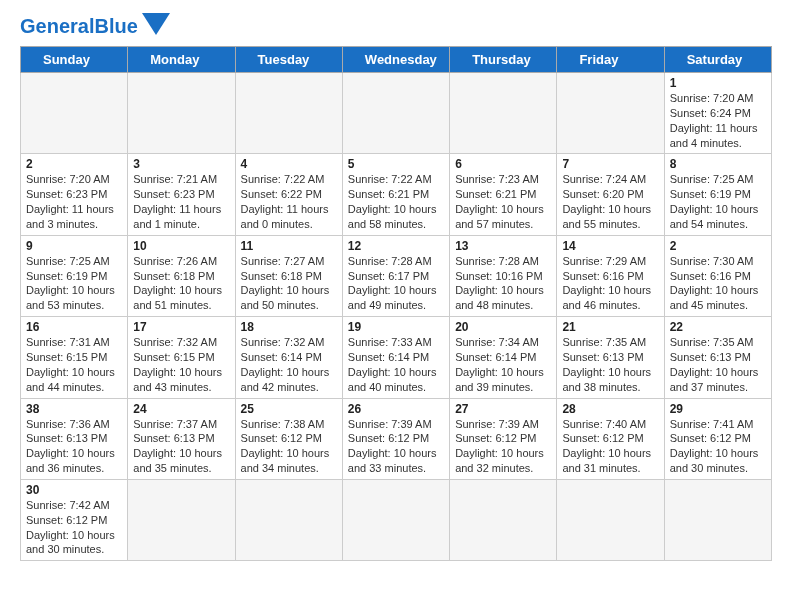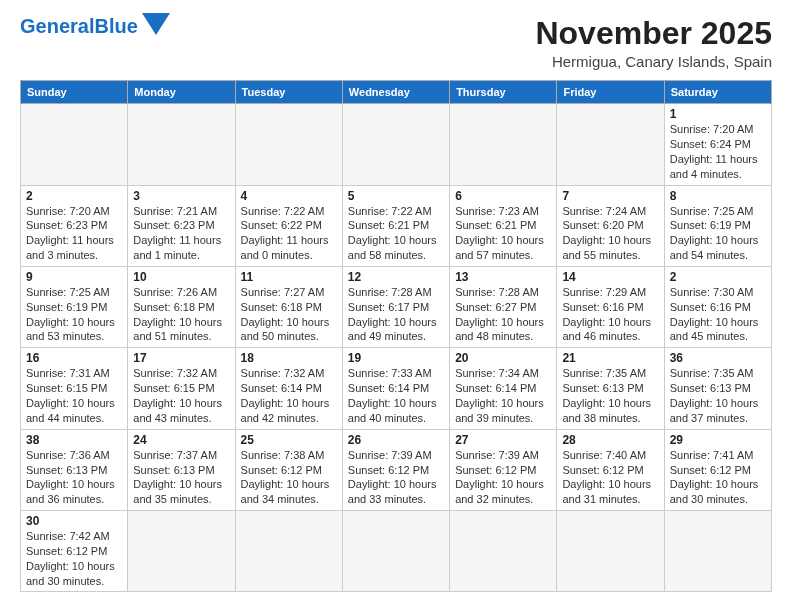--- a/index.html
+++ b/index.html
@@ -49,24 +49,24 @@
       margin-top: 2px;
     }
     table {
       width: 100%;
       border-collapse: collapse;
       table-layout: fixed;
     }
     .day-header {
       background: #1a6fc4;
       color: #fff;
-      font-size: 11px;
+      font-size: 13px;
       font-weight: bold;
       text-align: left;
-      padding: 5px 6px;
+      padding: 5px 22px;
       border: 1px solid #aaa;
     }
     td {
       border: 1px solid #ccc;
       vertical-align: top;
       padding: 3px 5px;
       font-size: 10px;
       color: #333;
       height: 72px;
     }
@@ -97,24 +97,20 @@
     <div class="logo">
       <div style="display:flex;align-items:center;">
         <span class="logo-text">
           <span>General</span><span style="color:#1a6fc4;">Blue</span>
         </span>
         <svg width="28" height="22" viewBox="0 0 28 22" style="margin-left:4px;margin-top:-4px;">
           <polygon points="14,22 0,0 28,0" fill="#1a6fc4"></polygon>
         </svg>
       </div>
     </div>
-    <div class="title-block">
-      <div class="month-title">November 2025</div>
-      <div class="location">Hermigua, Canary Islands, Spain</div>
-    </div>
   </div>
 
   <table>
     <thead>
       <tr>
       <th class="day-header">Sunday</th>
           <th class="day-header">Monday</th>
           <th class="day-header">Tuesday</th>
           <th class="day-header">Wednesday</th>
           <th class="day-header">Thursday</th>
@@ -214,21 +210,21 @@
           <td>
             <span class="day-number">12</span>
             <div class="day-info">Sunrise: 7:28 AM
 Sunset: 6:17 PM
 Daylight: 10 hours
 and 49 minutes.</div>
           </td>
           <td>
             <span class="day-number">13</span>
             <div class="day-info">Sunrise: 7:28 AM
-Sunset: 6:27 PM
+Sunset: 10:16 PM
 Daylight: 10 hours
 and 48 minutes.</div>
           </td>
           <td>
             <span class="day-number">14</span>
             <div class="day-info">Sunrise: 7:29 AM
 Sunset: 6:16 PM
 Daylight: 10 hours
 and 46 minutes.</div>
           </td>
@@ -277,21 +273,21 @@
 and 39 minutes.</div>
           </td>
           <td>
             <span class="day-number">21</span>
             <div class="day-info">Sunrise: 7:35 AM
 Sunset: 6:13 PM
 Daylight: 10 hours
 and 38 minutes.</div>
           </td>
           <td>
-            <span class="day-number">36</span>
+            <span class="day-number">22</span>
             <div class="day-info">Sunrise: 7:35 AM
 Sunset: 6:13 PM
 Daylight: 10 hours
 and 37 minutes.</div>
           </td>
         </tr>
         <tr>
           <td>
             <span class="day-number">38</span>
             <div class="day-info">Sunrise: 7:36 AM

